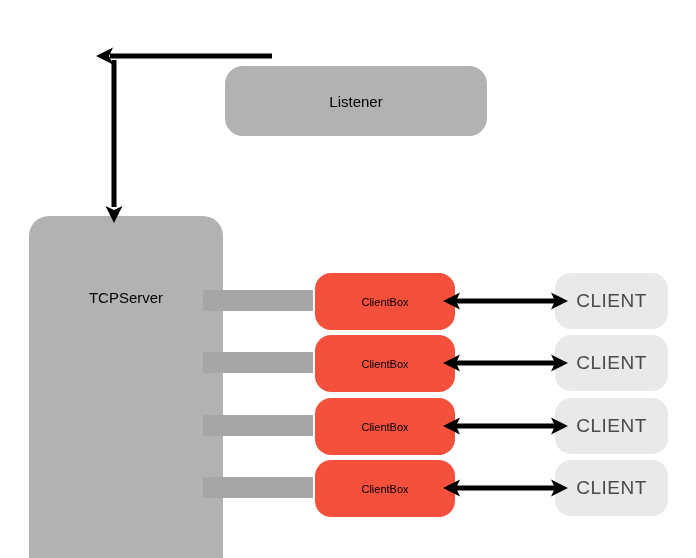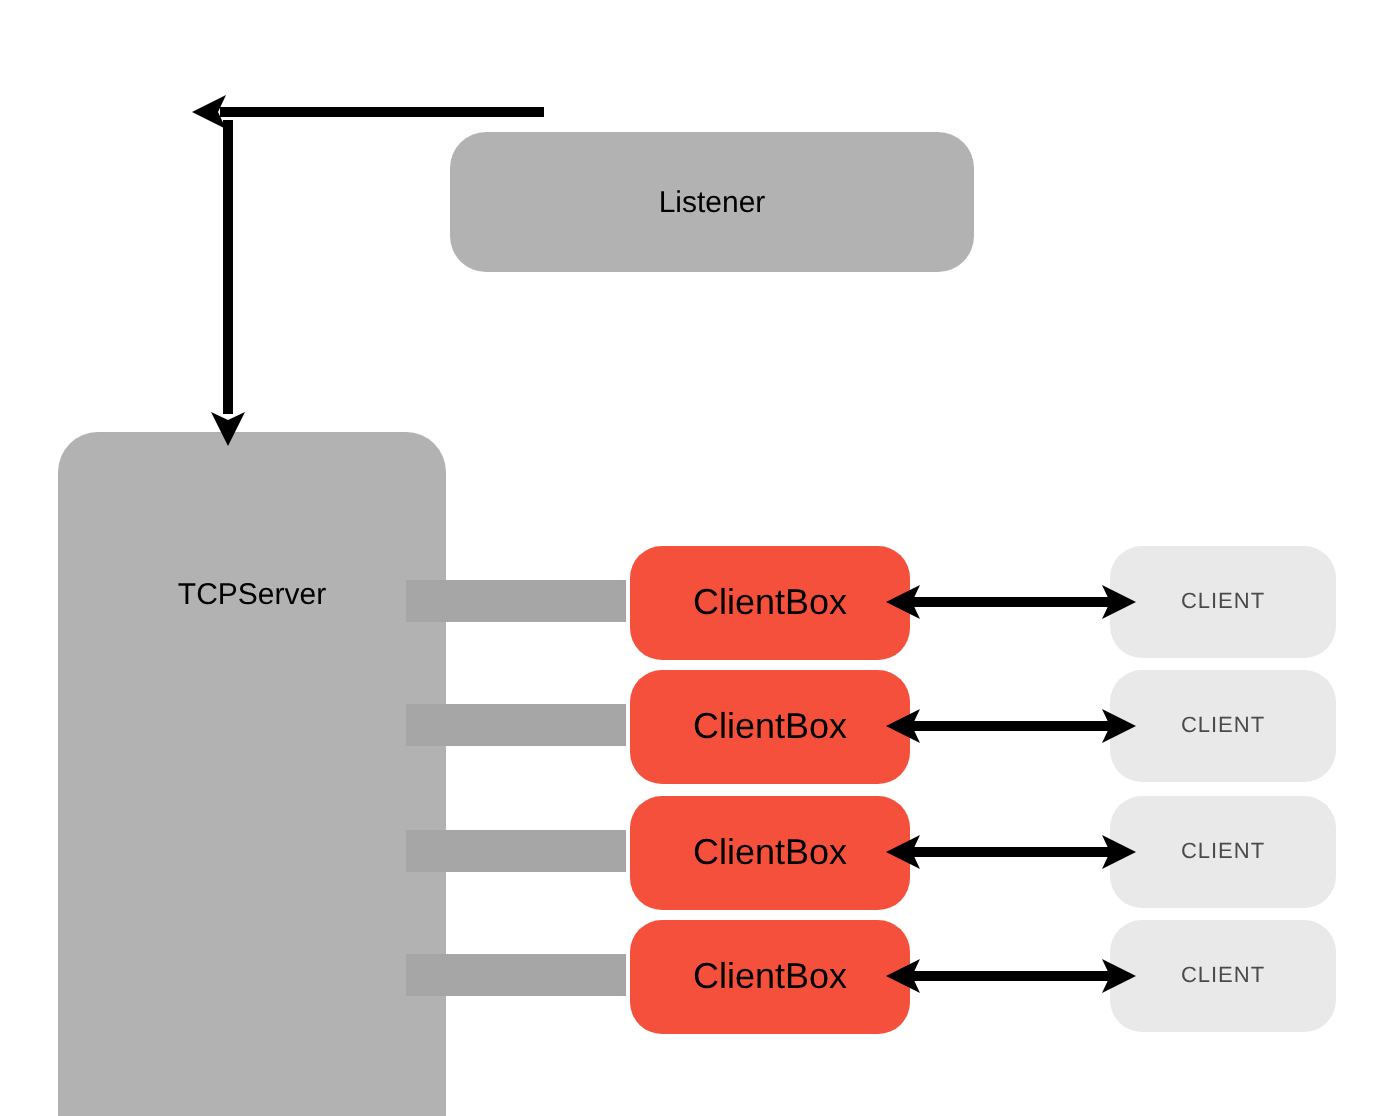--- a/index.html
+++ b/index.html
@@ -46,30 +46,30 @@
     position: absolute;
     left: 203px; top: 19px; width: 110px; height: 21px;
     background: var(--bar_gray, #a6a6a6);
   }
   .clientbox-node {
     position: absolute;
     left: 315px; top: 2px; width: 140px; height: 57px;
     background: var(--clientbox_red, #f4503c);
     border-radius: 16px;
     display: flex; align-items: center; justify-content: center;
-    font-size: 18px;
+    font-size: 11px;
     color: var(--label_text, #000);
   }
   .client-node {
     position: absolute;
     left: 555px; top: 2px; width: 113px; height: 56px;
     background: var(--client_bg, #e9e9e9);
     border-radius: 16px;
     display: flex; align-items: center; justify-content: center;
-    font-size: 11px;
+    font-size: 19px;
     letter-spacing: 0.5px;
     color: var(--client_text, #4a4a4a);
   }
   .double-arrow {
     position: absolute;
     left: 440px; top: 20px; width: 130px; height: 20px;
   }
   .arrow-stroke { stroke: var(--arrow, #000); stroke-width: 5; }
   .arrow-fill   { fill: var(--arrow, #000); }
   #elbow-arrow-overlay {

